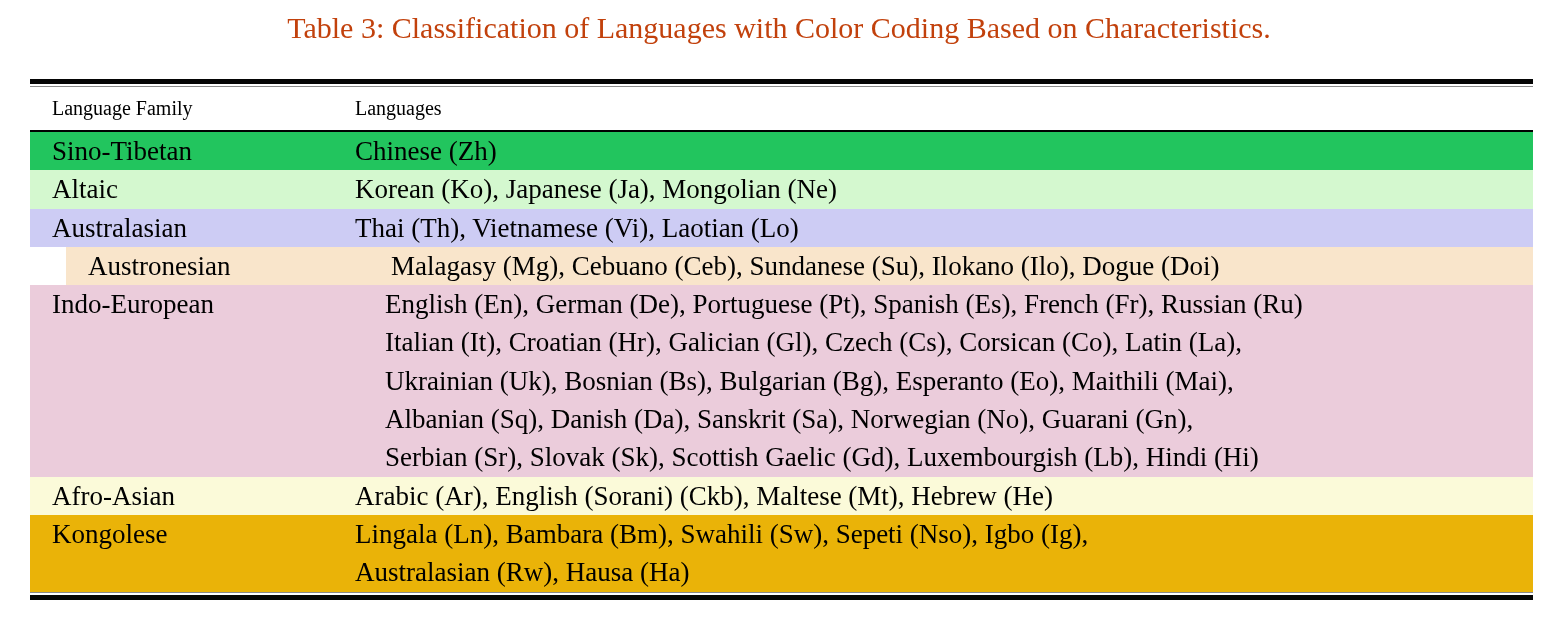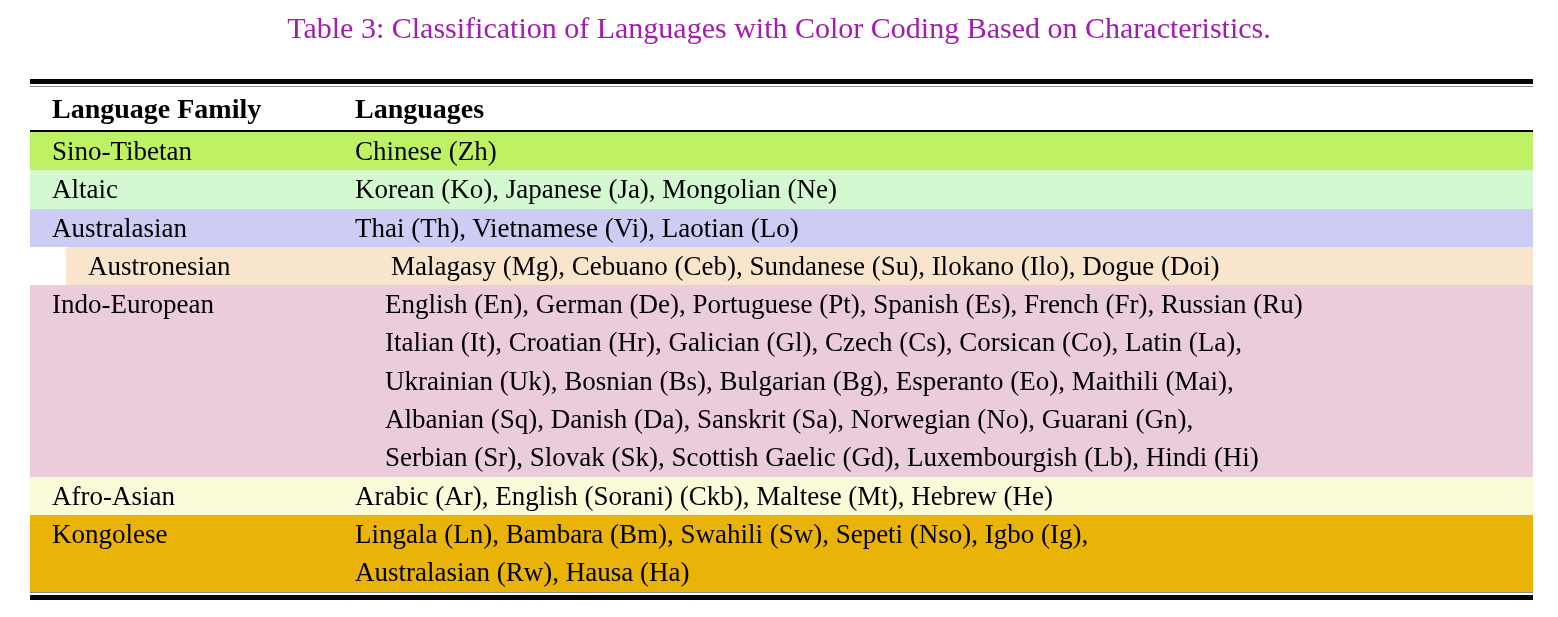--- a/index.html
+++ b/index.html
@@ -14,38 +14,38 @@
     overflow: hidden;
   }
   .caption {
     position: absolute;
     top: 8px;
     left: 0;
     right: 0;
     text-align: center;
     font-size: 30px;
     line-height: 40px;
-    color: #a21caf;
+    color: #c2410c;
   }
   .table {
     position: absolute;
     top: 79px;
     left: 30px;
     width: 1503px;
   }
   .rule-thick { height: 5px; background: #050505; }
   .rule-gap   { height: 2px; background: transparent; }
   .rule-thin  { height: 1px; background: #8a8a8a; }
   .header-row {
     display: flex;
     height: 45px;
     align-items: center;
     border-bottom: 2px solid #000000;
-    font-weight: bold;
-    font-size: 28px;
+    font-weight: normal;
+    font-size: 20px;
     background: #ffffff;
   }
   .col1 {
     width: 325px;
     flex: 0 0 325px;
     padding-left: 22px;
   }
   .col2 { flex: 1 1 auto; }
   .row {
     display: flex;
@@ -67,21 +67,21 @@
       <div class="rule-gap"></div>
       <div class="rule-thin"></div>
     </div>
 
     <div class="header-row">
       <div class="col1">Language Family</div>
       <div class="col2">Languages</div>
     </div>
 
     <div id="rows">
-  <div class="row" style="background: #bef264;">
+  <div class="row" style="background: #22c55e;">
     <div class="col1">Sino-Tibetan</div>
     <div class="col2">
             <div class="line">Chinese (Zh)</div>
           </div>
   </div>
 
   <div class="row" style="background: rgb(212, 248, 207);">
     <div class="col1">Altaic</div>
     <div class="col2">
             <div class="line">Korean (Ko), Japanese (Ja), Mongolian (Ne)</div>

